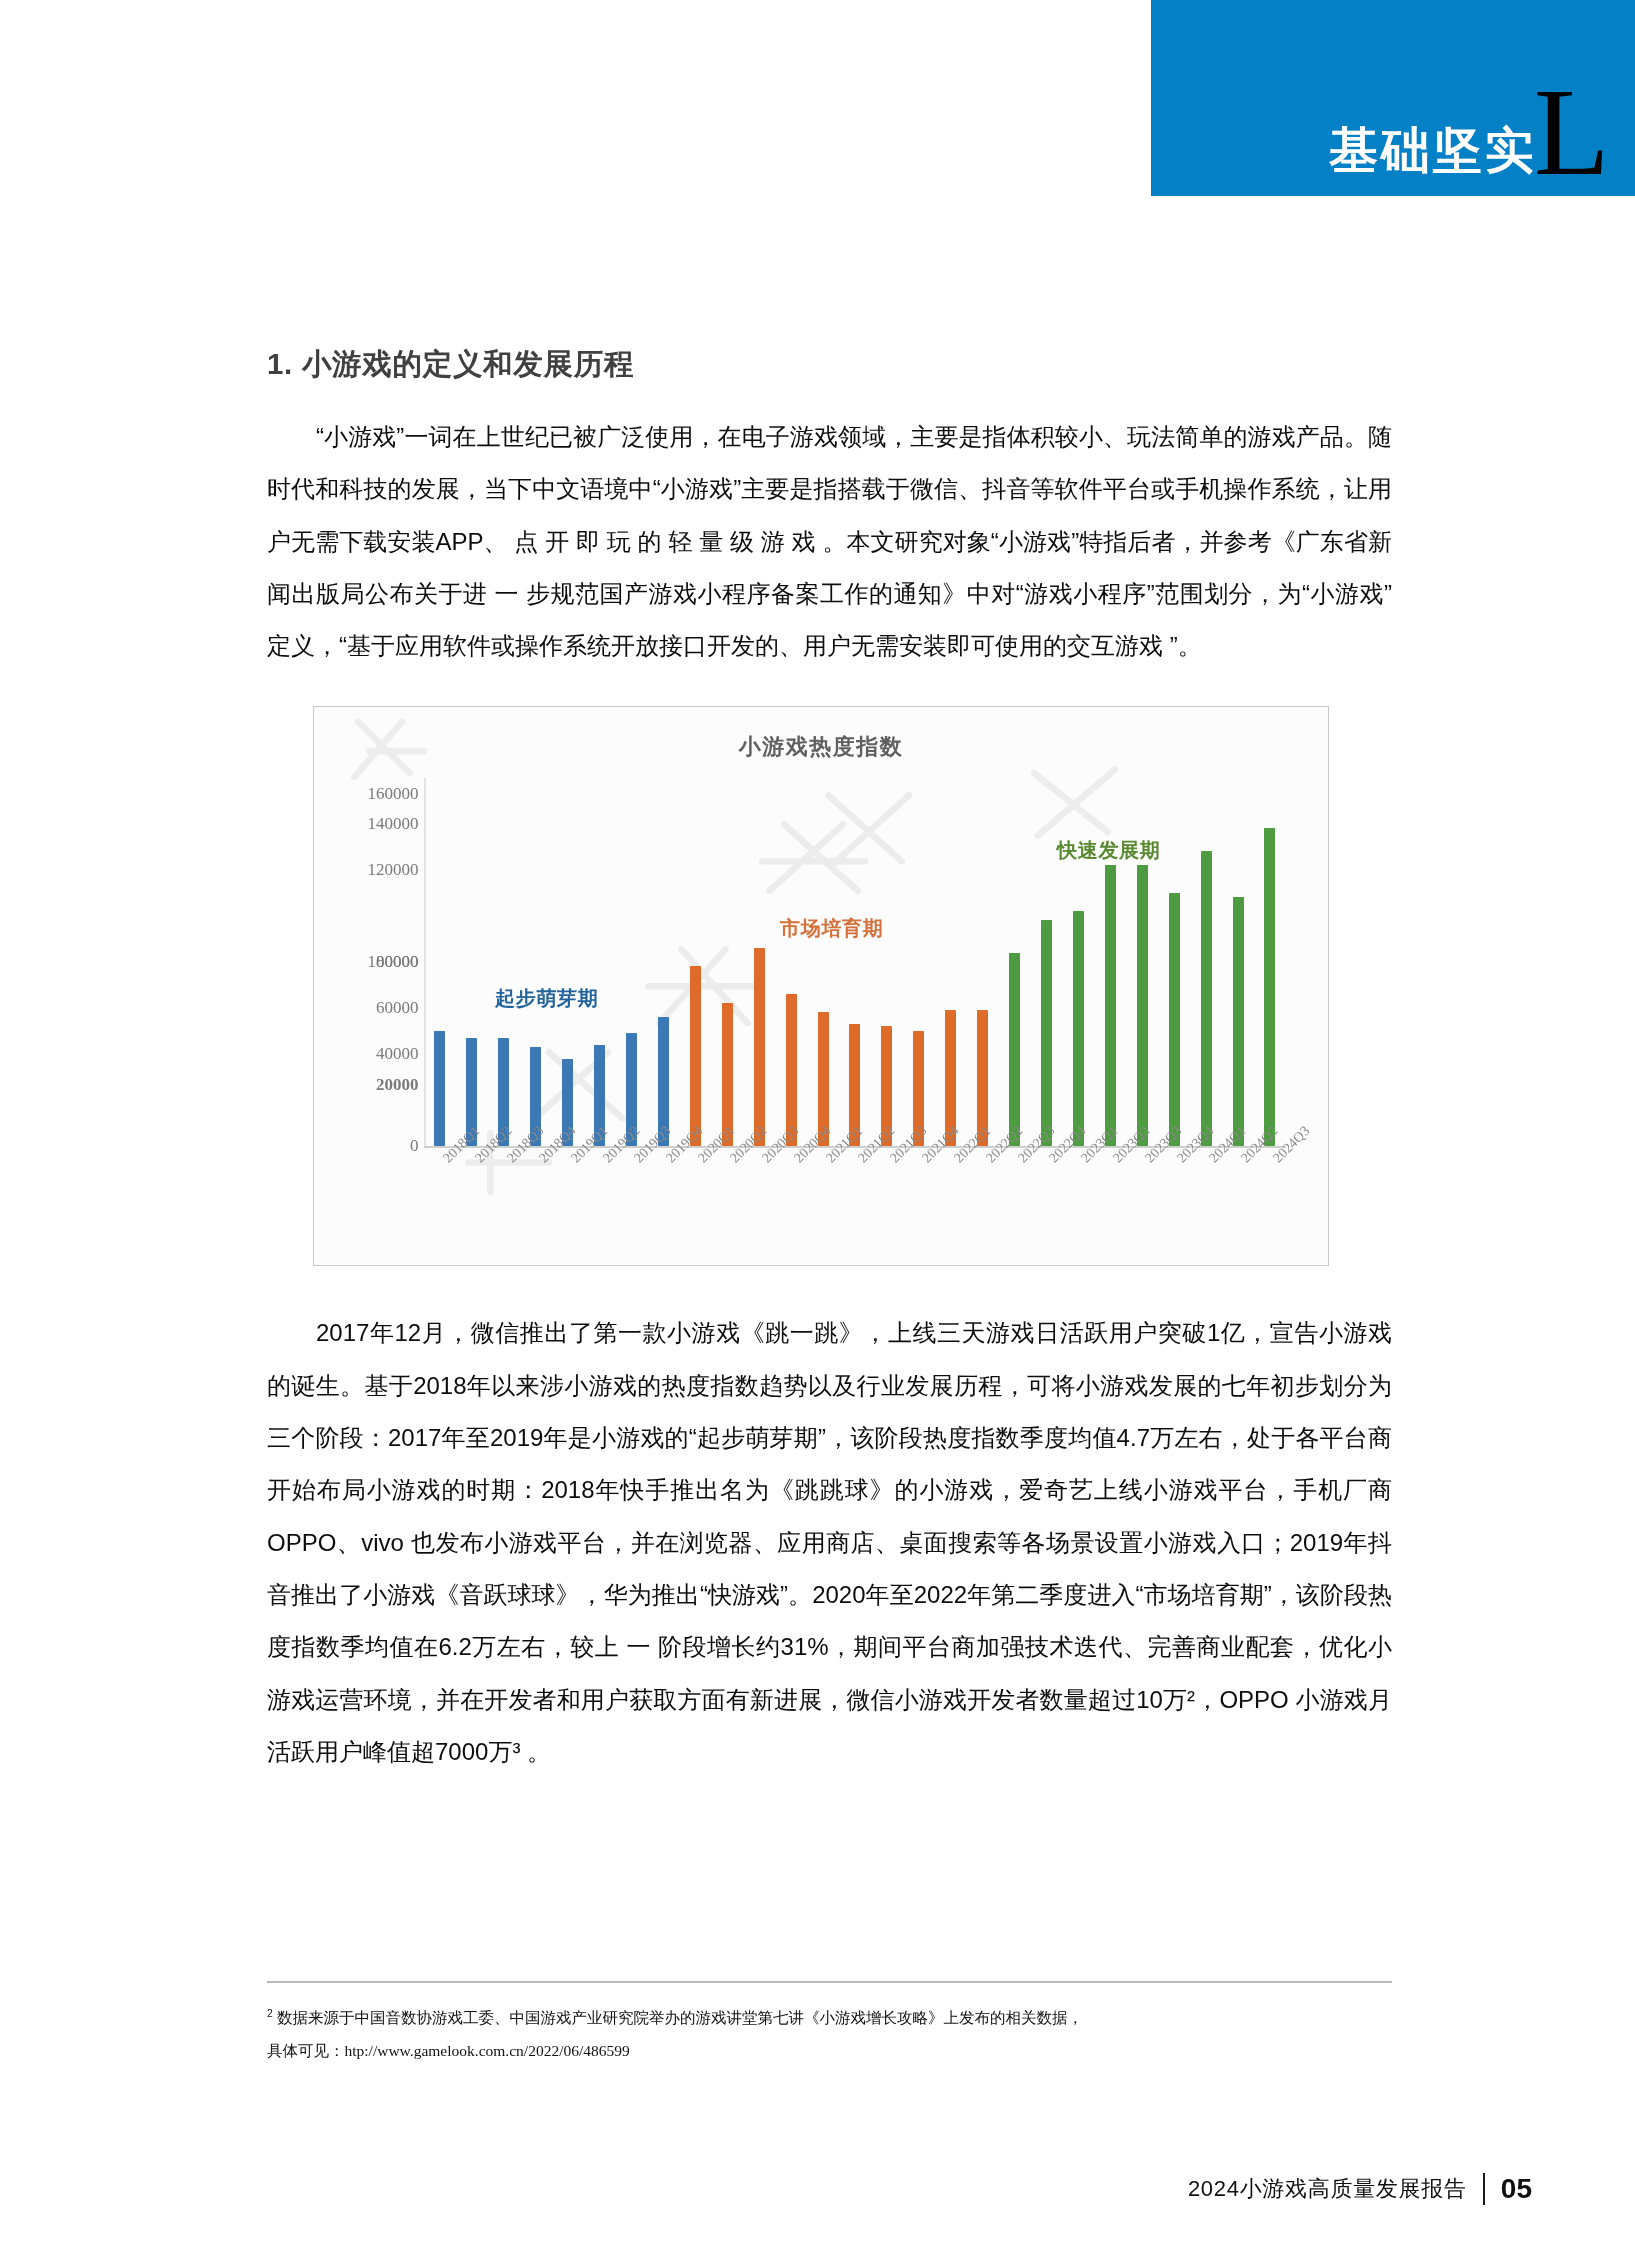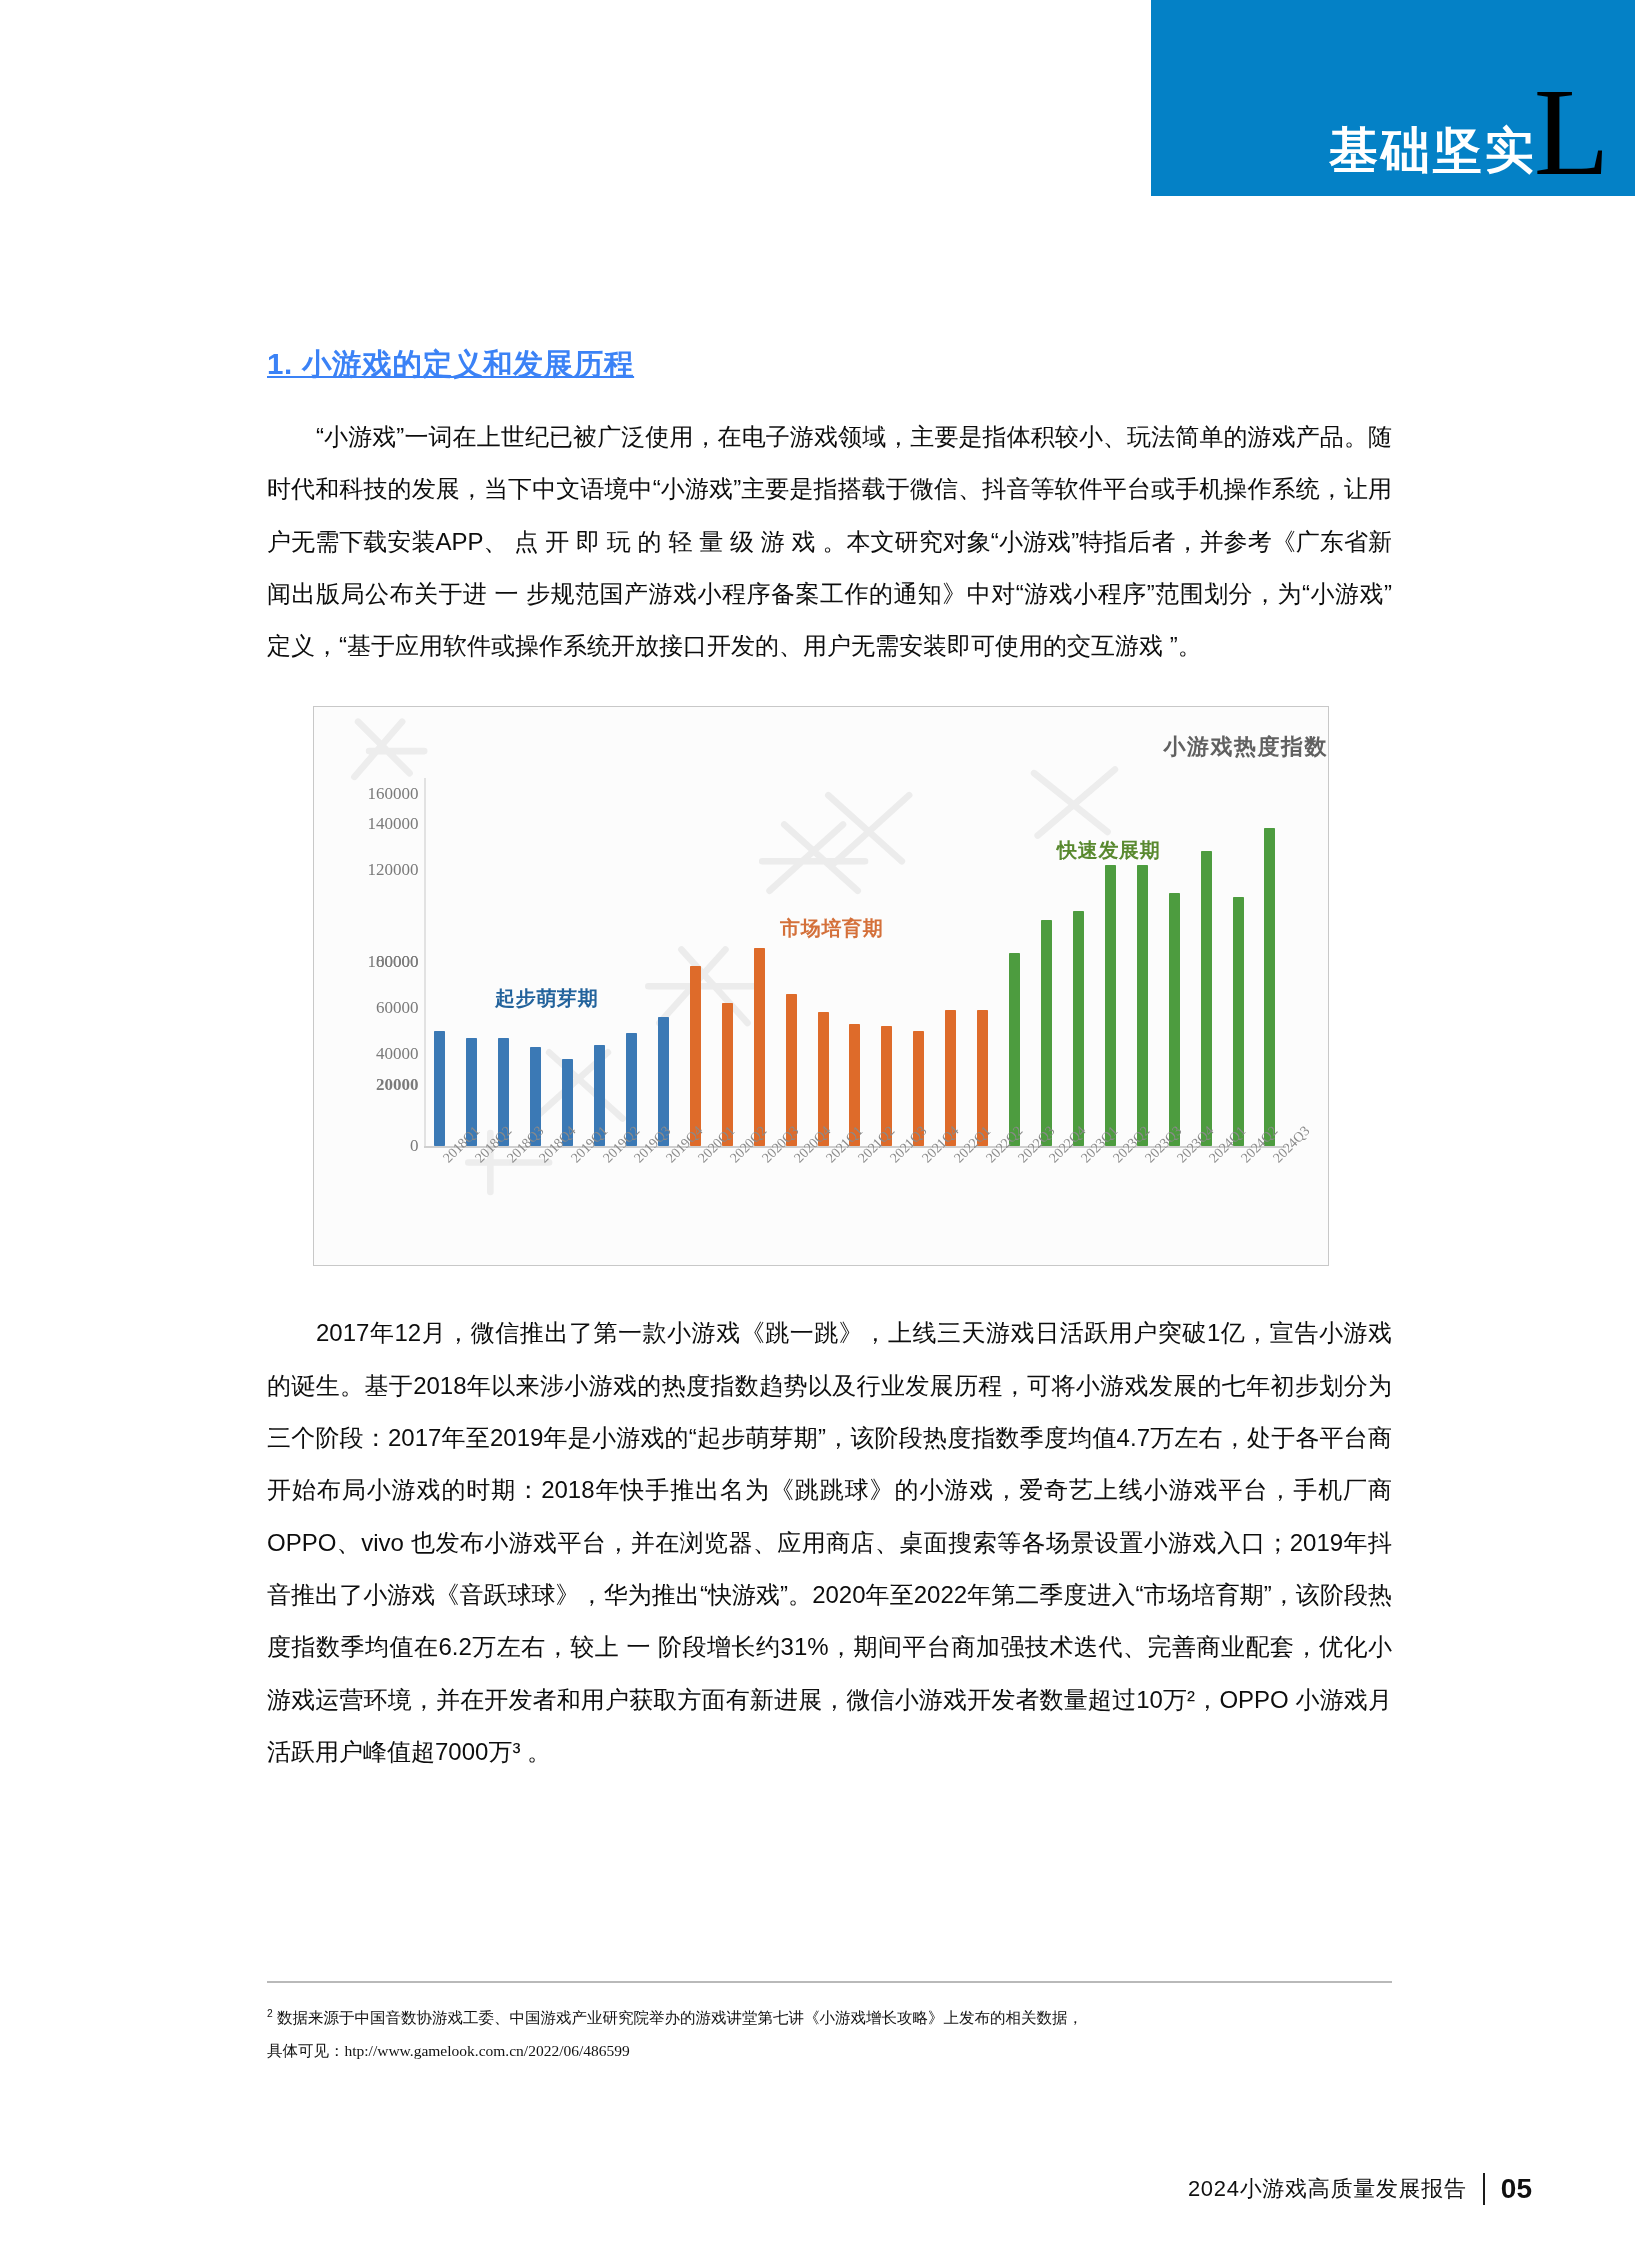--- a/index.html
+++ b/index.html
@@ -28,22 +28,22 @@
     font-size:124px;line-height:.78;font-weight:400;margin-left:-2.9px;
   }
   
   .page{
     position:absolute;left:0;top:0;width:1635px;height:1912px;
   }
   .content{
     position:absolute;left:267px;top:346px;width:1125px;
   }
   .section-title{
-    color:#3b82f6;font-size:29.5px;font-weight:700;letter-spacing:0.7px;
-    margin:0 0 29.5px 0;line-height:1.2;text-decoration:underline;
+    color:#404040;font-size:29.5px;font-weight:700;letter-spacing:0.7px;
+    margin:0 0 29.5px 0;line-height:1.2;
   }
   p.body-text{
     margin:0;
     font-size:24px;
     line-height:2.18;
     color:#0d0d0d;
     text-align:justify;
     text-justify:inter-ideograph;
     text-indent:49px;
     font-family:"Liberation Sans","DejaVu Sans",sans-serif;
@@ -57,21 +57,21 @@
     border:1.5px solid #c8c8c8;
     background:#fcfcfc;
     box-sizing:border-box;
     overflow:hidden;
   }
   .watermark{
     position:absolute;inset:0;pointer-events:none;
     opacity:.5;
   }
   .chart-title{
-    position:absolute;top:25px;left:0;right:0;text-align:right;
+    position:absolute;top:25px;left:0;right:0;text-align:center;
     font-size:22px;font-weight:700;color:#606060;letter-spacing:1.5px;
   }
   .ylabels{
     position:absolute;left:7.4px;top:71px;width:97px;height:368px;
   }
   .ylabel{
     position:absolute;right:0;transform:translateY(-50%);
     font-size:17px;color:#7a7a7a;white-space:nowrap;
     font-family:"Liberation Serif","DejaVu Serif",serif;
   }

